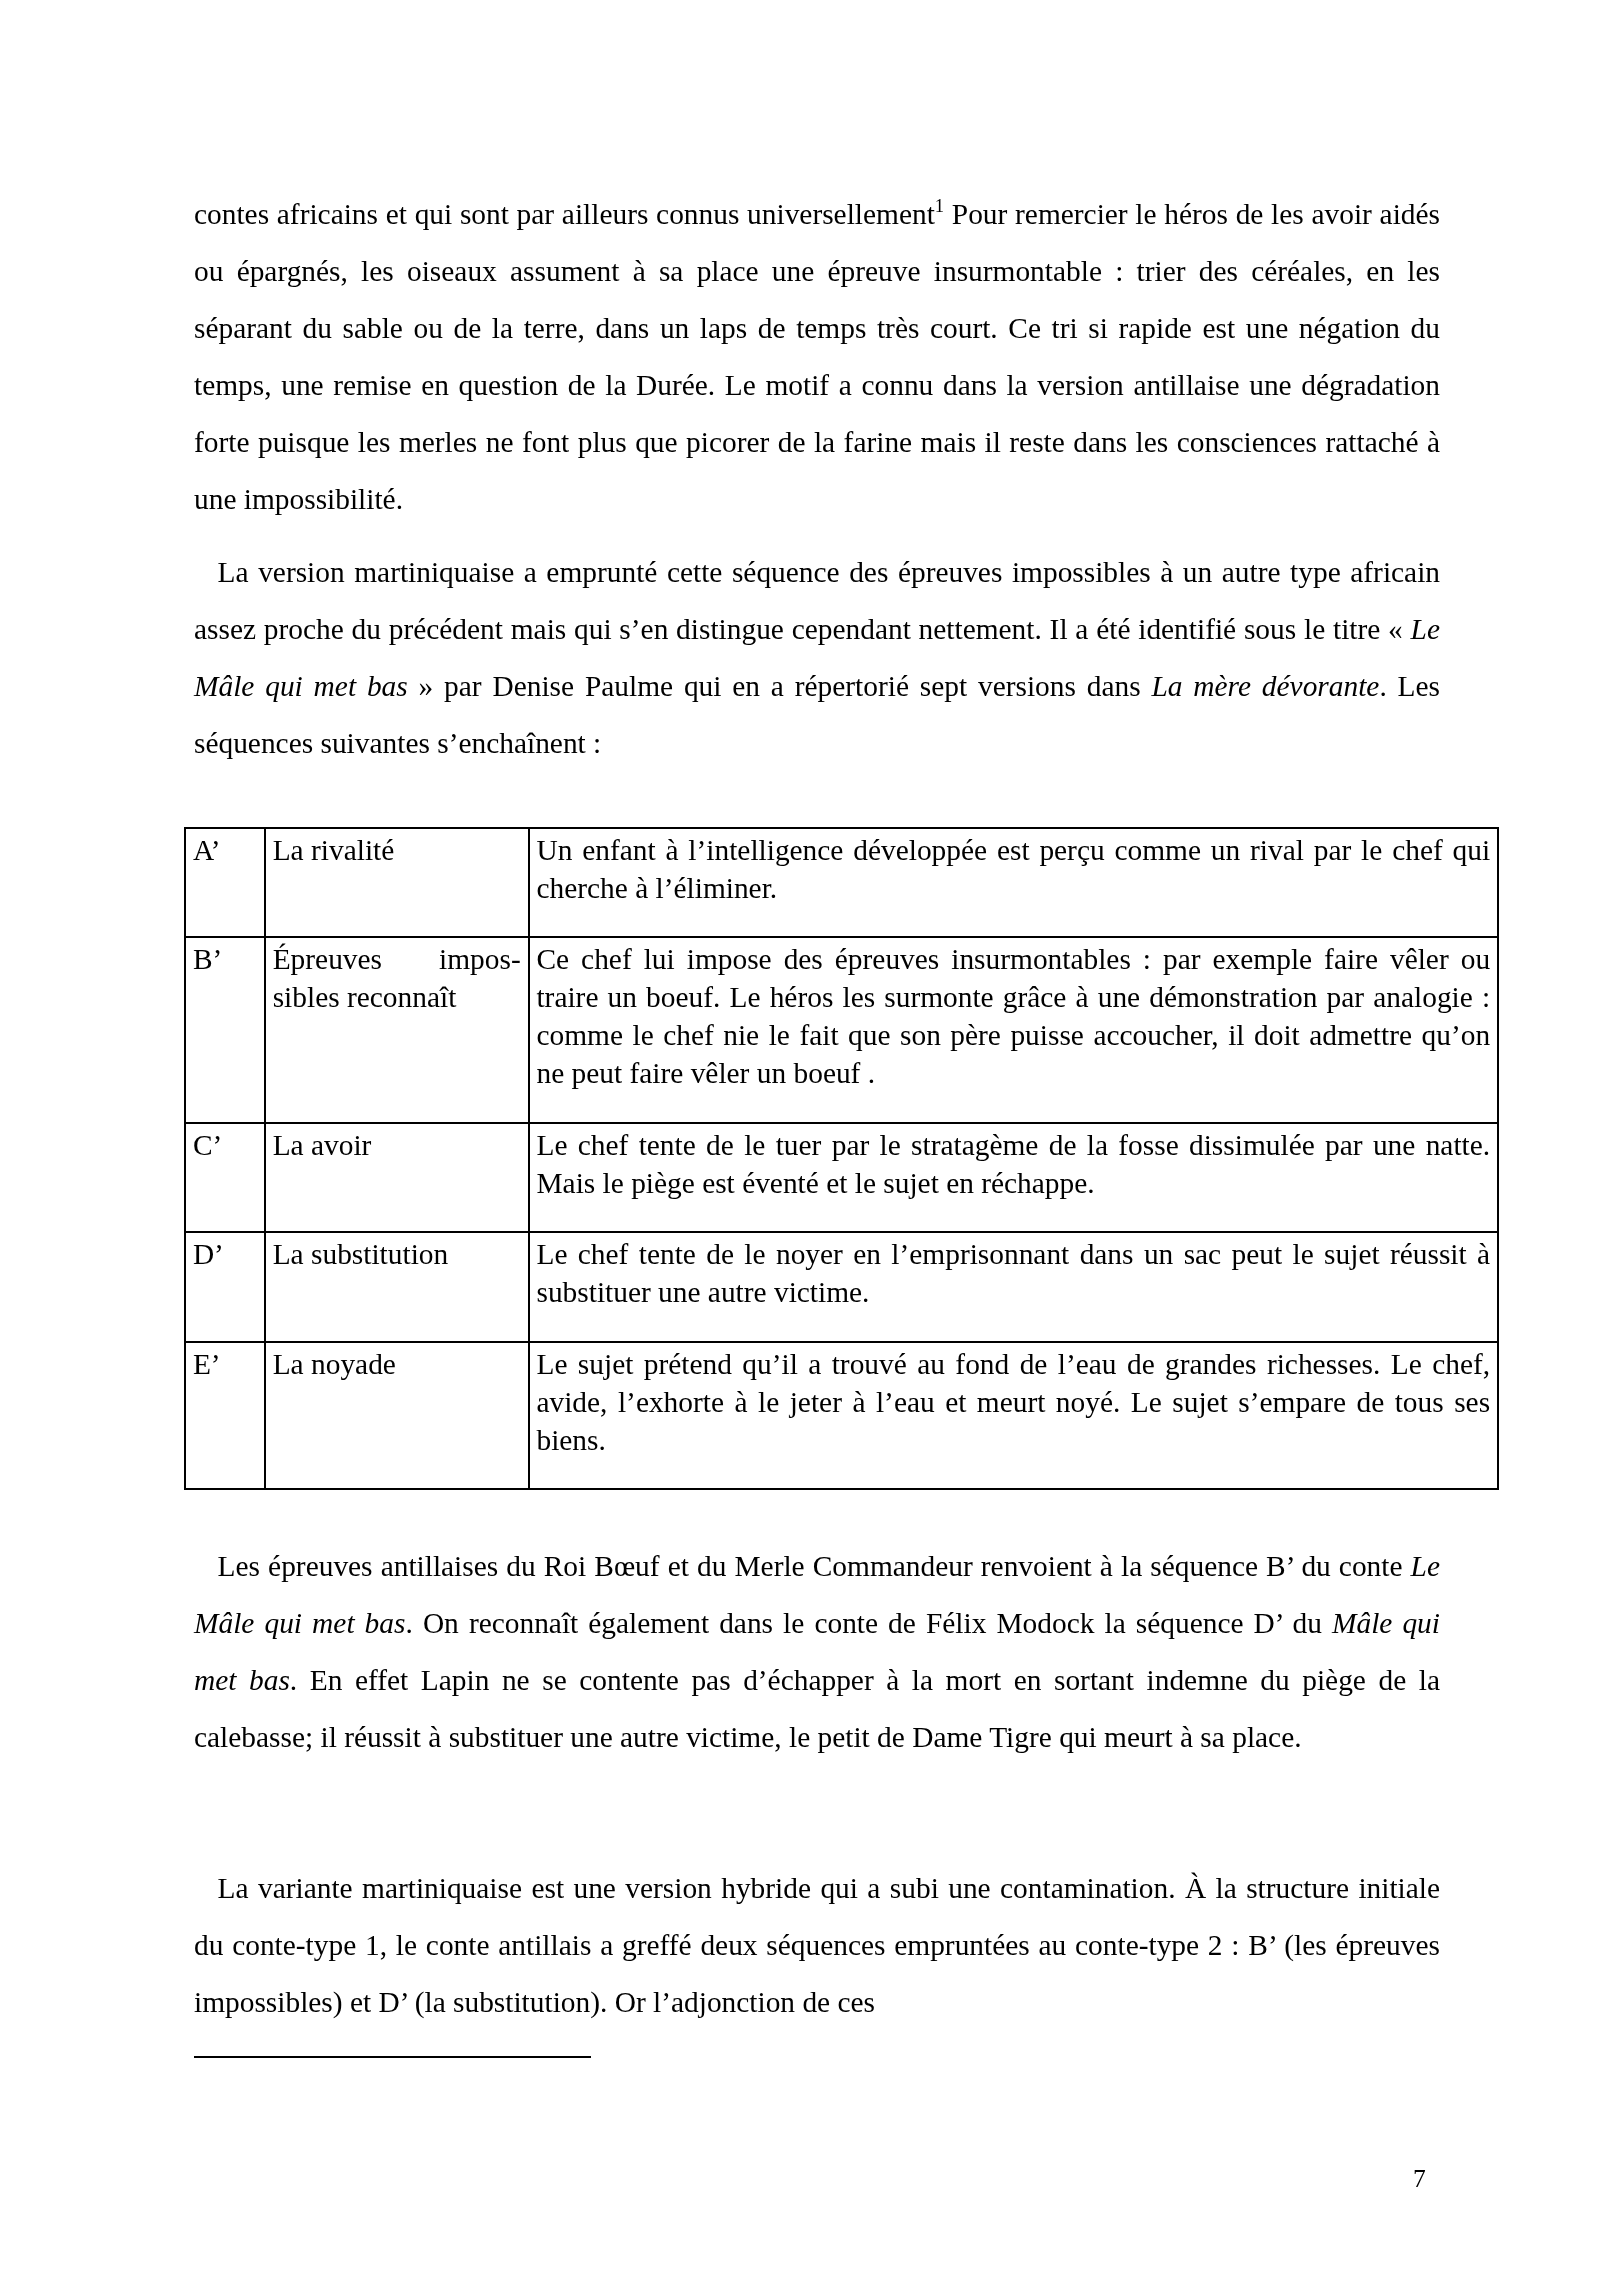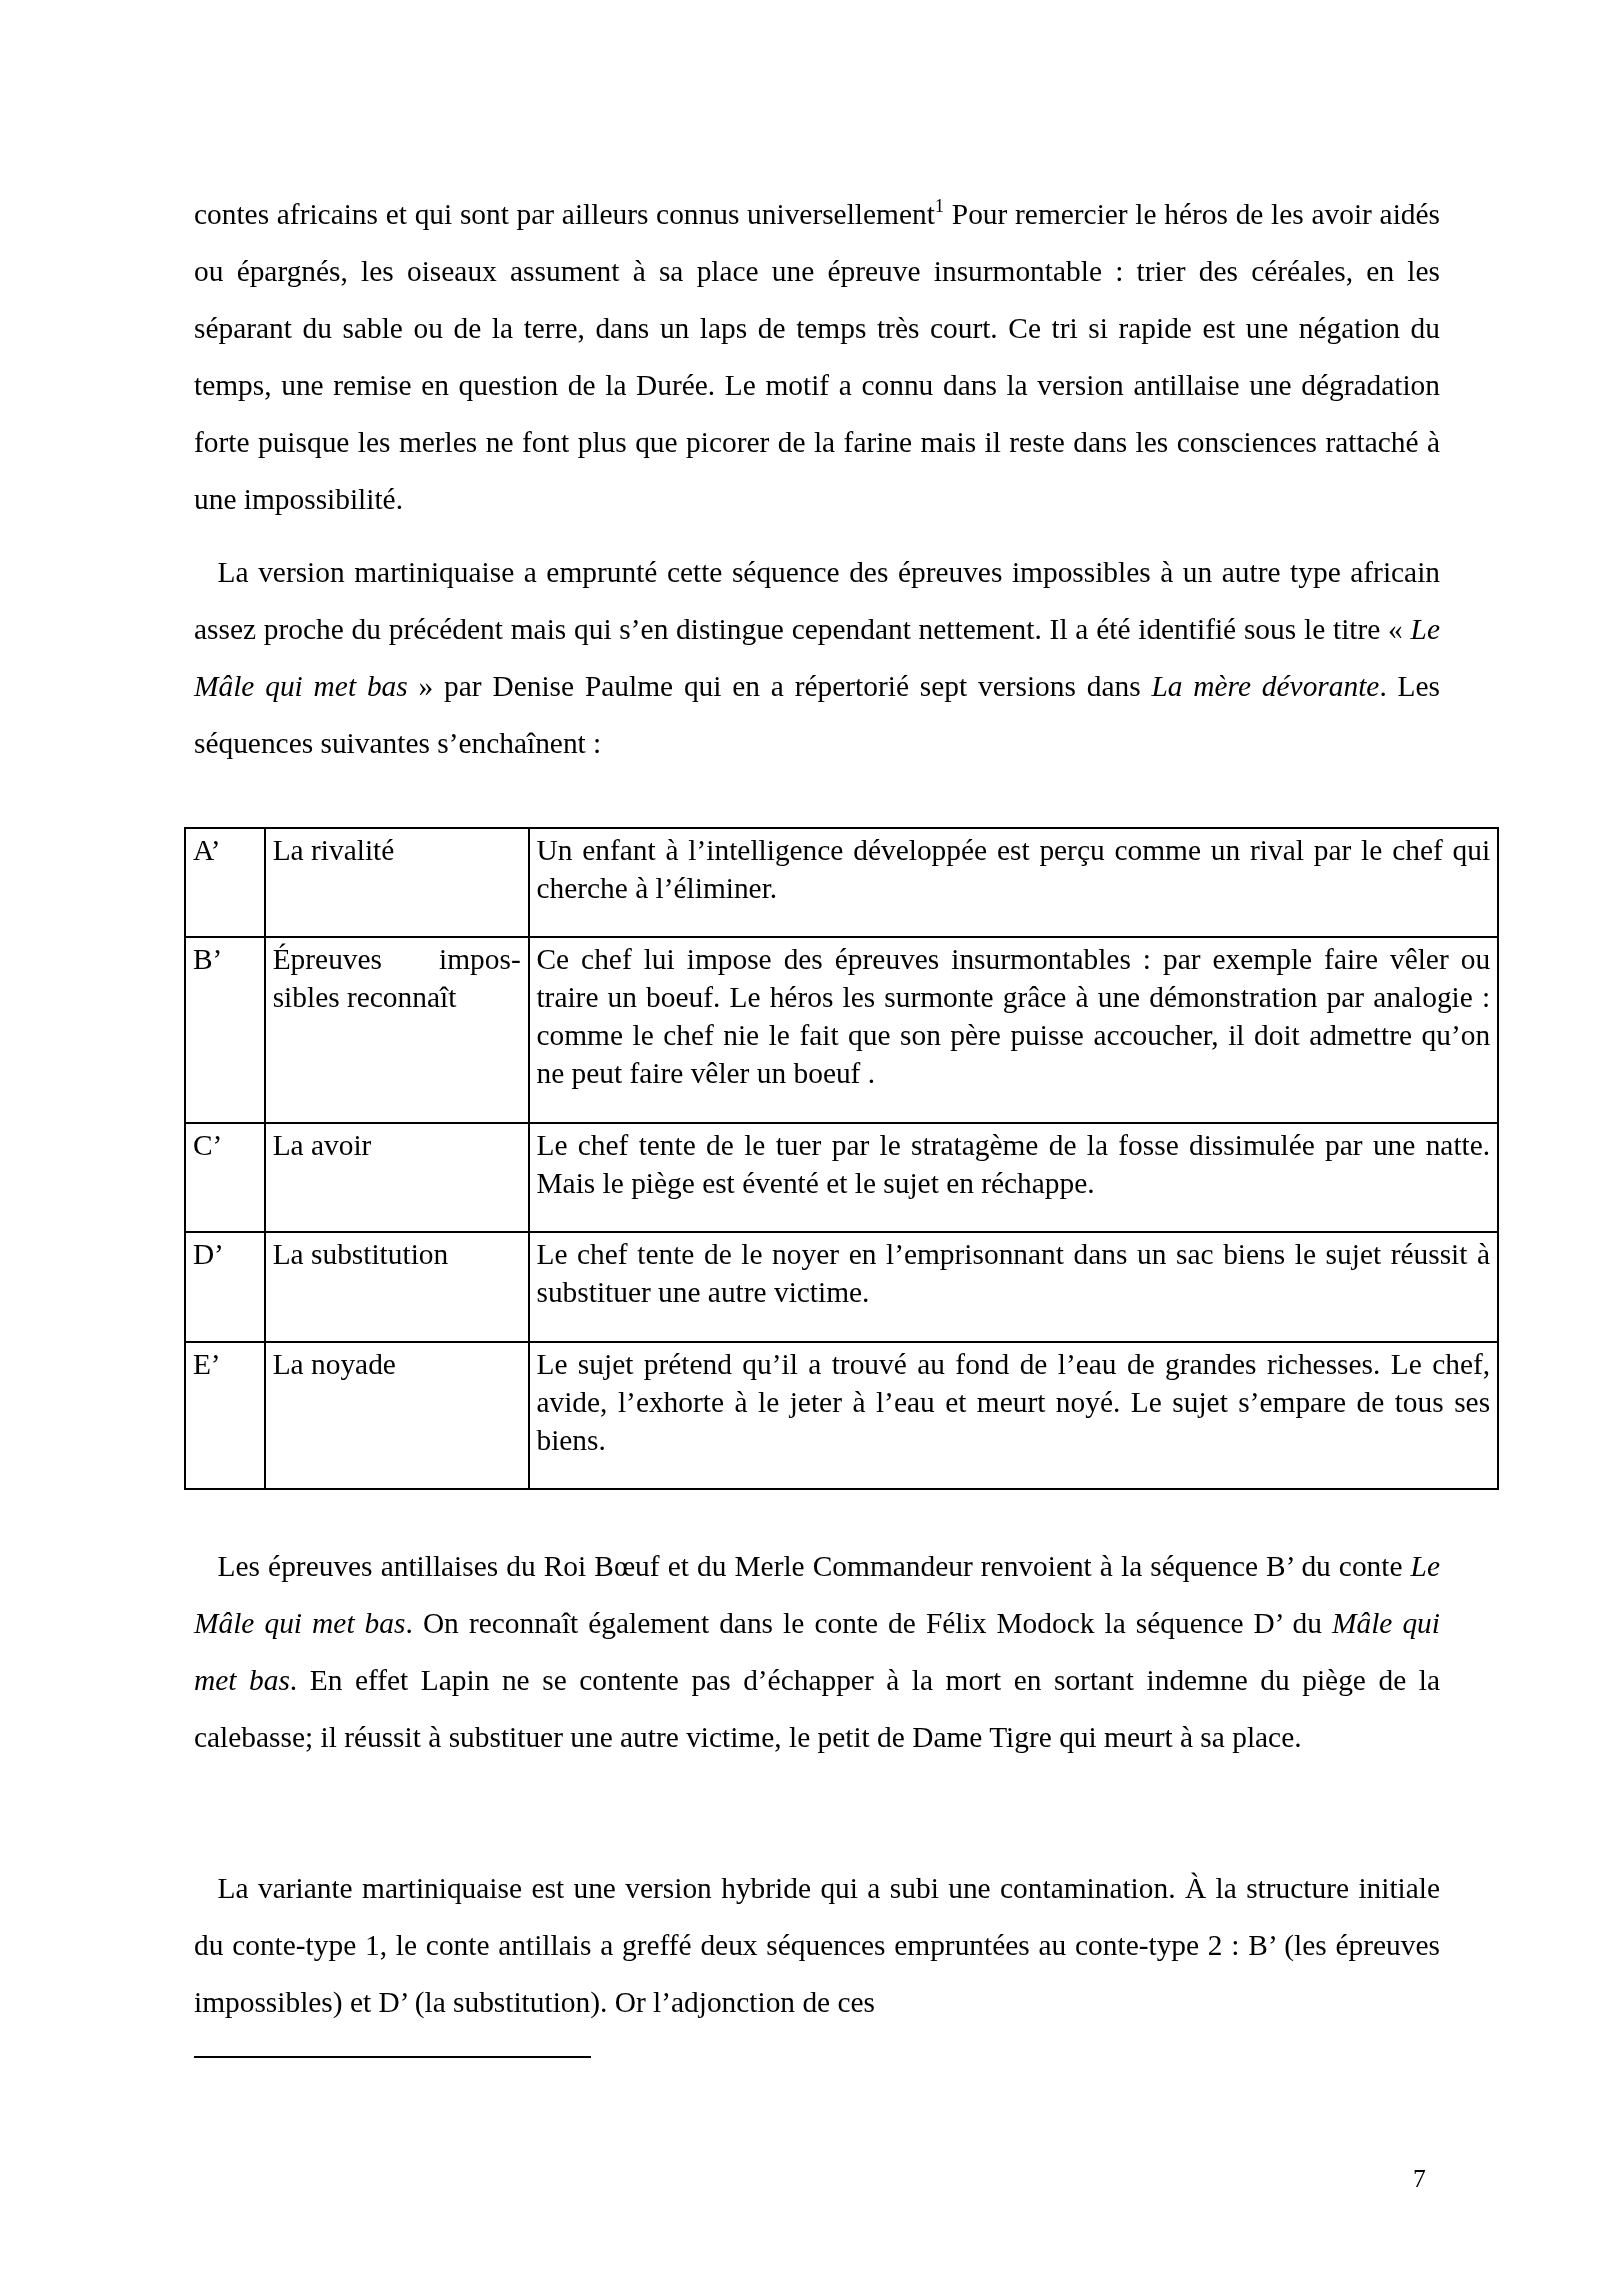--- a/index.html
+++ b/index.html
@@ -67,21 +67,21 @@
         <td class="c3">Ce chef lui impose des épreuves insurmontables : par exemple faire vêler ou traire un boeuf.  Le héros les surmonte grâce à une démonstration par analogie : comme le chef nie le fait que son père puisse accoucher, il doit admettre qu’on ne peut faire vêler un boeuf .</td>
       </tr>
       <tr>
         <td class="c1">C’</td>
         <td class="c2">La avoir</td>
         <td class="c3">Le chef tente de le tuer par le stratagème de la fosse dissimulée par une natte. Mais le piège est éventé et le sujet en réchappe.</td>
       </tr>
       <tr>
         <td class="c1">D’</td>
         <td class="c2">La substitution</td>
-        <td class="c3">Le chef tente de le noyer en l’emprisonnant dans un sac biens le sujet réussit à substituer une autre victime.</td>
+        <td class="c3">Le chef tente de le noyer en l’emprisonnant dans un sac peut le sujet réussit à substituer une autre victime.</td>
       </tr>
       <tr>
         <td class="c1">E’</td>
         <td class="c2">La noyade</td>
         <td class="c3">Le sujet prétend qu’il a trouvé au fond de l’eau de grandes richesses. Le chef, avide, l’exhorte à le jeter à l’eau et meurt noyé. Le sujet s’empare de tous ses biens.</td>
       </tr>
     </tbody>
   </table>
 
   <p class="para indent" id="p3"><span>Les épreuves antillaises du Roi Bœuf et du Merle Commandeur renvoient à la séquence B’ du conte </span><i>Le Mâle qui met bas</i><span>. On reconnaît également dans le conte de Félix Modock  la séquence D’ du </span><i>Mâle qui met bas</i><span>. En effet Lapin ne se contente pas d’échapper à la mort  en sortant indemne du piège de la calebasse; il réussit à substituer une autre victime, le petit de Dame Tigre qui  meurt à sa place.</span></p>

